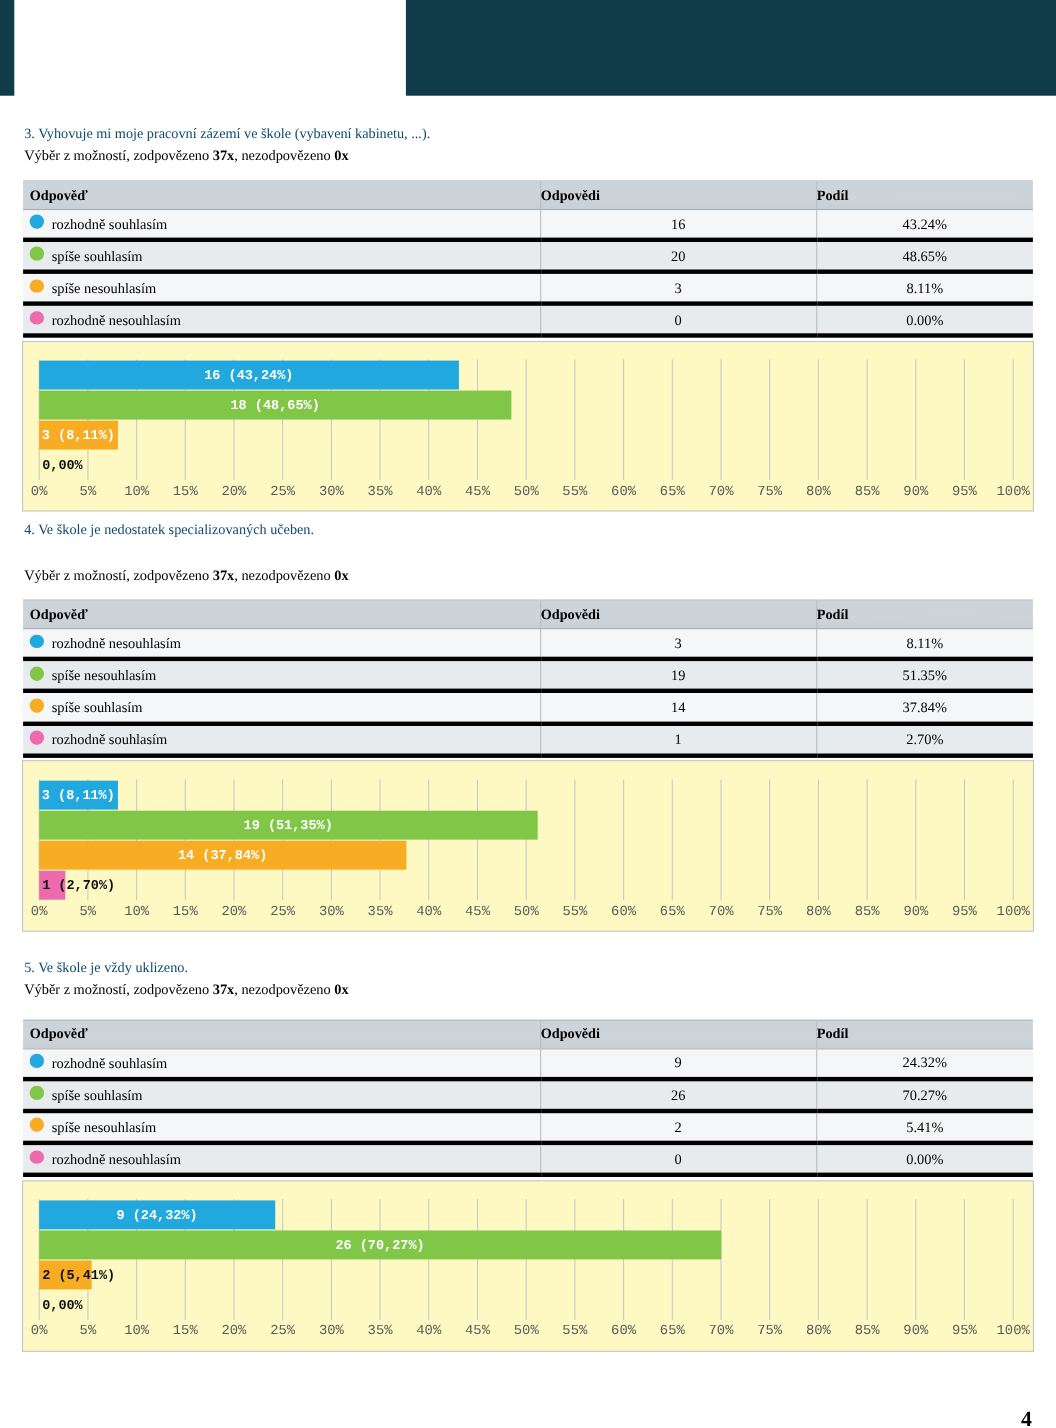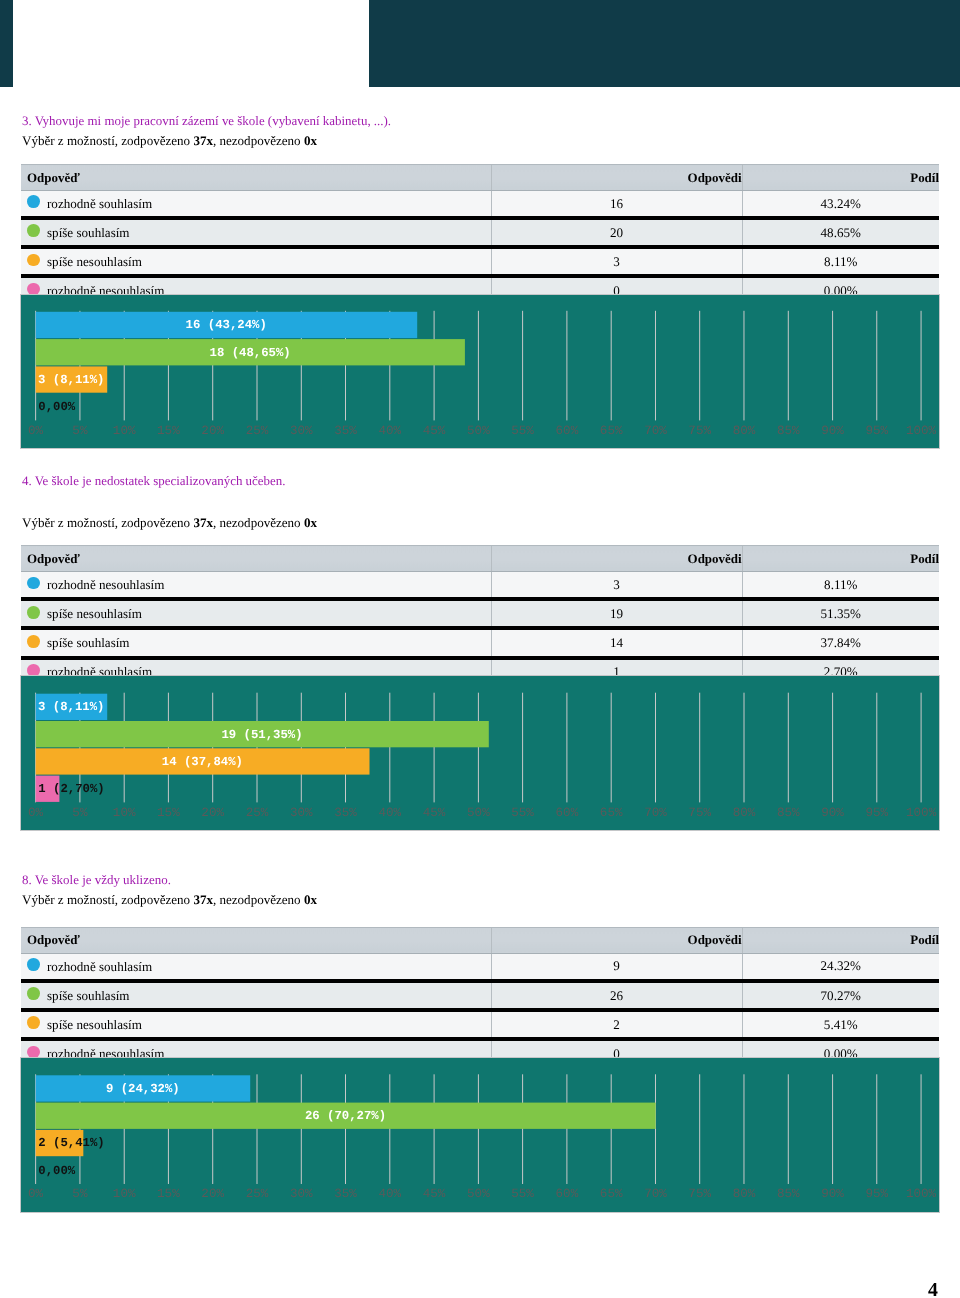--- a/index.html
+++ b/index.html
@@ -17,47 +17,47 @@
   .hdr-right-bar{position:absolute;left:369px;top:0;width:591px;height:87px;background:#103b48;}
   .hdr-title{
     position:absolute;right:21px;top:34.5px;
     color:#f7f8f3;font-family:"Liberation Serif",serif;
     font-weight:bold;font-size:19.6px;line-height:1;white-space:nowrap;
   }
   .logo{position:absolute;left:81px;top:13px;width:221px;height:60px;background:#4e6b2e;}
   .logo svg{display:block;}
 
   
-  .q-title{position:absolute;font-size:12.95px;color:#a21caf;white-space:nowrap;}
+  .q-title{position:absolute;font-size:12.95px;color:#0c4a6e;white-space:nowrap;}
   .q-sub{position:absolute;font-size:13.05px;color:#000;white-space:nowrap;}
   .q-sub b{font-weight:bold;}
 
   
   .tbl{position:absolute;left:21px;width:918px;border-collapse:collapse;
        table-layout:fixed;font-size:13.1px;}
   .tbl td,.tbl th{padding:0;margin:16px;}
   .tbl .th{
     background:linear-gradient(to bottom,#ccd3d9 0%, #cdd4da 50%, #c8d0d6 100%);
-    height:25px;font-weight:bold;font-size:12.95px;text-align:right;
+    height:25px;font-weight:bold;font-size:12.95px;text-align:left;
     border-top:1px solid #b1b9bf;border-bottom:1px solid #a6afb5;
   }
   .tbl .th.left{text-align:left;padding-left:6px;}
   .tbl tr.odd td{background:#f5f6f7;}
   .tbl tr.even td{background:#e7ebed;}
   .tbl td{height:25.1px;border-bottom:4px solid #000000;vertical-align:middle;}
   .tbl td.c1{padding-left:6px;}
   .tbl td.c2,.tbl td.c3{text-align:center;}
   .tbl .vline{border-left:1px solid #b6bdc2;}
   .dot{display:inline-block;width:12.8px;height:12.8px;border-radius:50%;
        vertical-align:-0.5px;margin-right:7.2px;}
   .lbl{display:inline-block;vertical-align:baseline;}
 
   
-  .chart{position:absolute;left:20px;background:#0f766e;border:1px solid #c4c6c8;
-         box-sizing:border-box;}
+  .chart{position:absolute;left:20px;background:#fef9c3;border:1px solid #c4c6c8;
+         box-sizing:border-box;margin-top:16px;}
   .chart svg{display:block;}
   
   .page{transform:translateZ(0);backface-visibility:hidden;}
   *{-webkit-font-smoothing:antialiased;text-rendering:geometricPrecision;}
 </style>
 </head>
 <body>
 
 <div class="page">
 
@@ -242,21 +242,21 @@
             <text x="678.7" y="139.6" text-anchor="middle" fill="#5a5a5a" font-family="Liberation Mono, monospace" font-size="12.6">75%</text>
             <text x="723.0" y="139.6" text-anchor="middle" fill="#5a5a5a" font-family="Liberation Mono, monospace" font-size="12.6">80%</text>
             <text x="767.3" y="139.6" text-anchor="middle" fill="#5a5a5a" font-family="Liberation Mono, monospace" font-size="12.6">85%</text>
             <text x="811.6" y="139.6" text-anchor="middle" fill="#5a5a5a" font-family="Liberation Mono, monospace" font-size="12.6">90%</text>
             <text x="855.8" y="139.6" text-anchor="middle" fill="#5a5a5a" font-family="Liberation Mono, monospace" font-size="12.6">95%</text>
             <text x="900.1" y="139.6" text-anchor="middle" fill="#5a5a5a" font-family="Liberation Mono, monospace" font-size="12.6">100%</text>
           </svg>
         </div>
       </div>
       <div>
-        <div class="q-title" style="left:22px;top:872px">8. Ve škole je vždy uklizeno.</div>
+        <div class="q-title" style="left:22px;top:872px">5. Ve škole je vždy uklizeno.</div>
         <div class="q-sub" style="left:22px;top:892px"><span>Výběr z možností, zodpovězeno </span><b>37x</b><span>, nezodpovězeno </span><b>0x</b></div>
         <table class="tbl" style="top:926.9px">
           <colgroup>
             <col style="width:470px">
             <col style="width:251px">
             <col style="width:197px">
           </colgroup>
           <tbody>
             <tr>
               <th class="th left">Odpověď</th>

